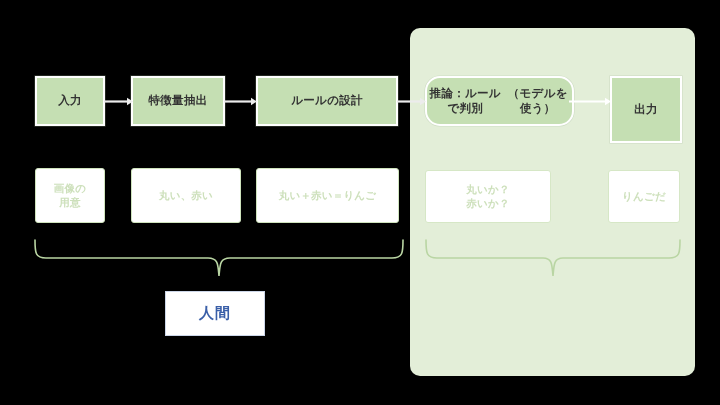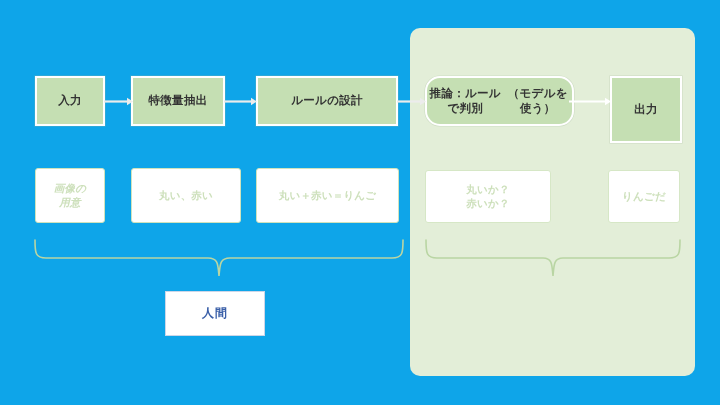--- a/index.html
+++ b/index.html
@@ -12,21 +12,21 @@
     height: 405px;
     position: relative;
     overflow: hidden;
     font-family: "DejaVu Sans", "Liberation Sans", sans-serif;
   }
   #stage {
     position: absolute;
     left: 0; top: 0;
     width: 720px;
     height: 405px;
-    background: #0ea5e9;
+    background: #000000;
   }
 
   
   .region-panel {
     position: absolute;
     left: 410px;
     top: 28px;
     width: 285px;
     height: 348px;
     background: #e3eed8;
@@ -68,21 +68,21 @@
   .example-box.on-panel {
     background: #ffffff;
     border-color: #d6e7c6;
   }
 
   
   .actor-box {
     background: #ffffff;
     border: 1.2px solid #ccd6e8;
     color: #3a5fa8;
-    font-size: 12px;
+    font-size: 15px;
     font-weight: bold;
     letter-spacing: 1px;
     justify-content: center;
   }
 
   
   .arrow {
     position: absolute;
     height: 9px;
     display: block;
@@ -134,21 +134,21 @@
   <svg class="arrow" style="left:397px; top:96px; width:30px; height:11px;" viewBox="0 0 30 11">
     <line x1="0" y1="5.5" x2="23" y2="5.5" stroke="#ececec" stroke-width="2.2"></line>
     <polygon points="23,1.8 29,5.5 23,9.2" fill="#ececec"></polygon>
   </svg>
 
   <svg class="arrow" style="left:569px; top:96px; width:43px; height:11px;" viewBox="0 0 43 11">
     <line x1="0" y1="5.5" x2="36" y2="5.5" stroke="#ffffff" stroke-width="2.2"></line>
     <polygon points="36,1.8 42,5.5 36,9.2" fill="#ffffff"></polygon>
   </svg>
 
-  <div class="node example-box" style="left:35px; top:168px; width:70px; height:55px; flex-direction:column;font-style:italic;">
+  <div class="node example-box" style="left:35px; top:168px; width:70px; height:55px; flex-direction:column;">
     <span class="txt">画像の</span>
     <span class="txt">用意</span>
   </div>
 
   <div class="node example-box" style="left:131px; top:168px; width:110px; height:55px;">
     <span class="txt">丸い、赤い</span>
   </div>
 
   <div class="node example-box on-panel" style="left:425px; top:170px; width:126px; height:53px; flex-direction:column;">
     <span class="txt">丸いか？</span>

